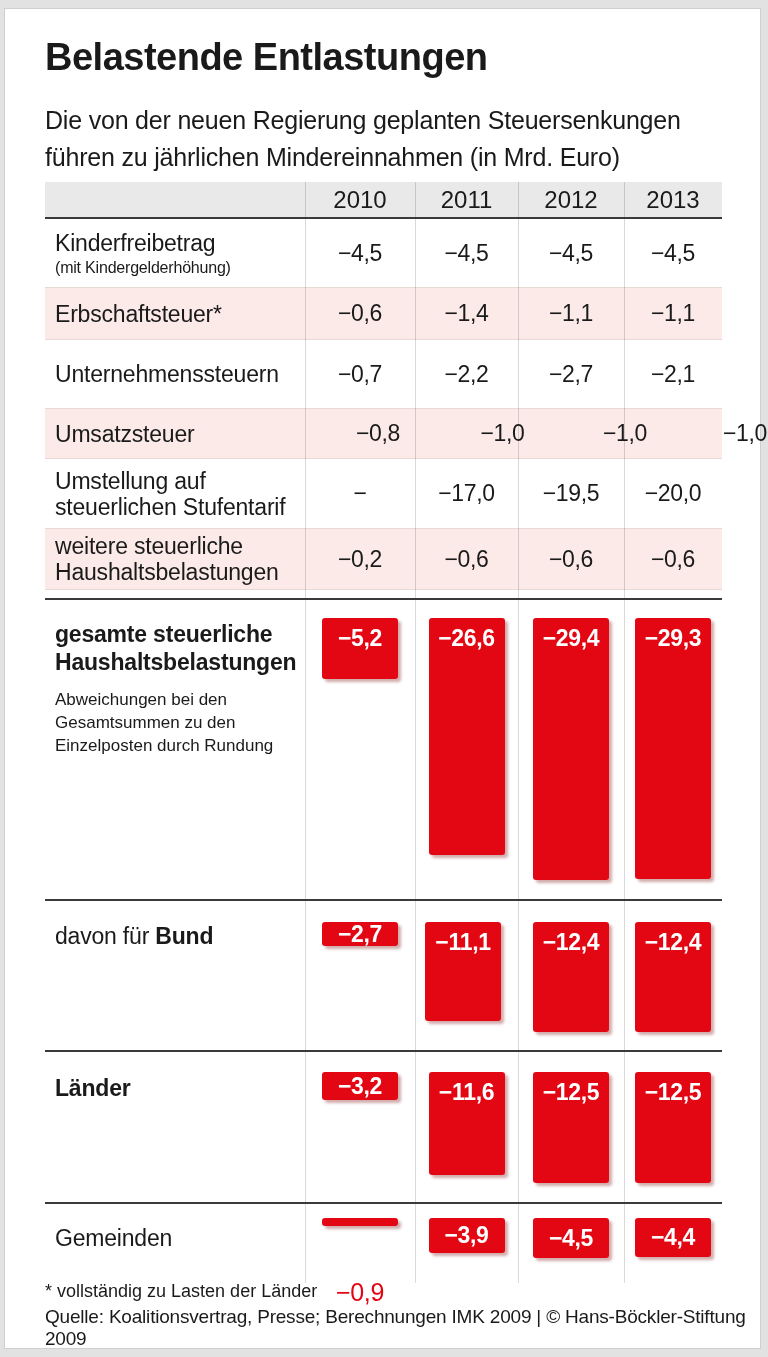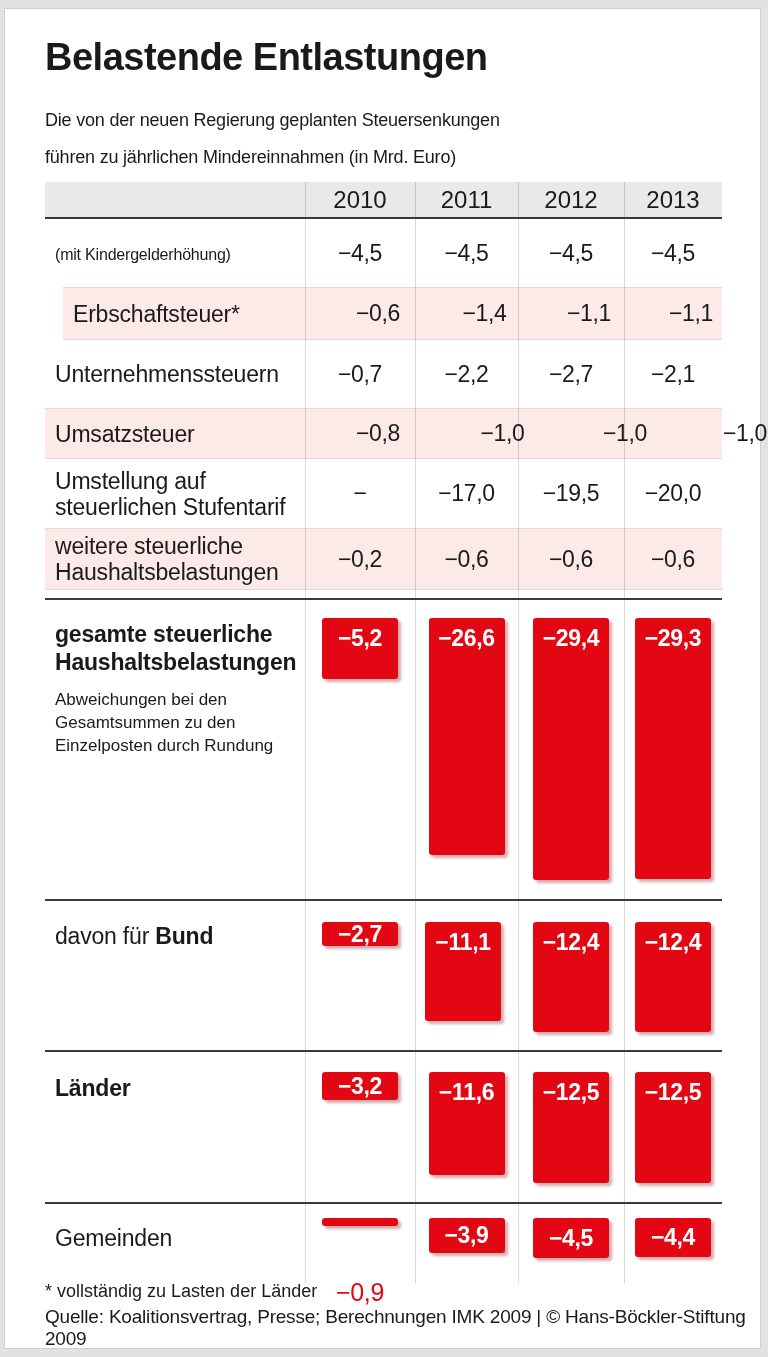--- a/index.html
+++ b/index.html
@@ -18,21 +18,21 @@
     border:1px solid #cfcfcf;
     box-sizing:border-box;
   }
   .page-title{
     position:absolute;left:45px;top:36px;
     font-size:38px;font-weight:bold;letter-spacing:-0.5px;
     margin:0;
   }
   .subtitle{
     position:absolute;left:45px;top:102px;
-    font-size:18px;line-height:37px;letter-spacing:-0.2px;
+    font-size:25px;line-height:37px;letter-spacing:-0.2px;
   }
   .chart{
     position:absolute;left:45px;top:0;width:677px;height:1357px;
   }
   .year-band{
     position:absolute;left:0;top:182px;width:677px;height:36px;
   }
   .year-label{
     position:absolute;top:182px;height:36px;line-height:36px;
     width:110px;text-align:center;font-size:24px;
@@ -110,28 +110,29 @@
 <div class="subtitle">
   <div>Die von der neuen Regierung geplanten Steuersenkungen</div>
   <div>führen zu jährlichen Mindereinnahmen (in Mrd. Euro)</div>
 </div>
 
 <div class="chart">
   <div class="year-band" id="year-band" style="background: rgb(233, 233, 233);"></div>
   <div id="rows-holder" class="rows">
       <div class="trow" style="height: 68px;">
         <div class="rlabel">
+          <div>Kinderfreibetrag</div>
           <div class="rsub">(mit Kindergelderhöhung)</div>
         </div>
         <div class="rval">−4,5</div>
         <div class="rval">−4,5</div>
         <div class="rval">−4,5</div>
         <div class="rval">−4,5</div>
       </div>
-      <div class="trow shaded" style="height: 53px; background: rgb(251, 234, 232); margin-left: 18px;">
+      <div class="trow shaded" style="height: 53px; background: rgb(251, 234, 232);">
         <div class="rlabel">
           <div>Erbschaftsteuer*</div>
         </div>
         <div class="rval">−0,6</div>
         <div class="rval">−1,4</div>
         <div class="rval">−1,1</div>
         <div class="rval">−1,1</div>
       </div>
       <div class="trow" style="height: 68px;">
         <div class="rlabel">

